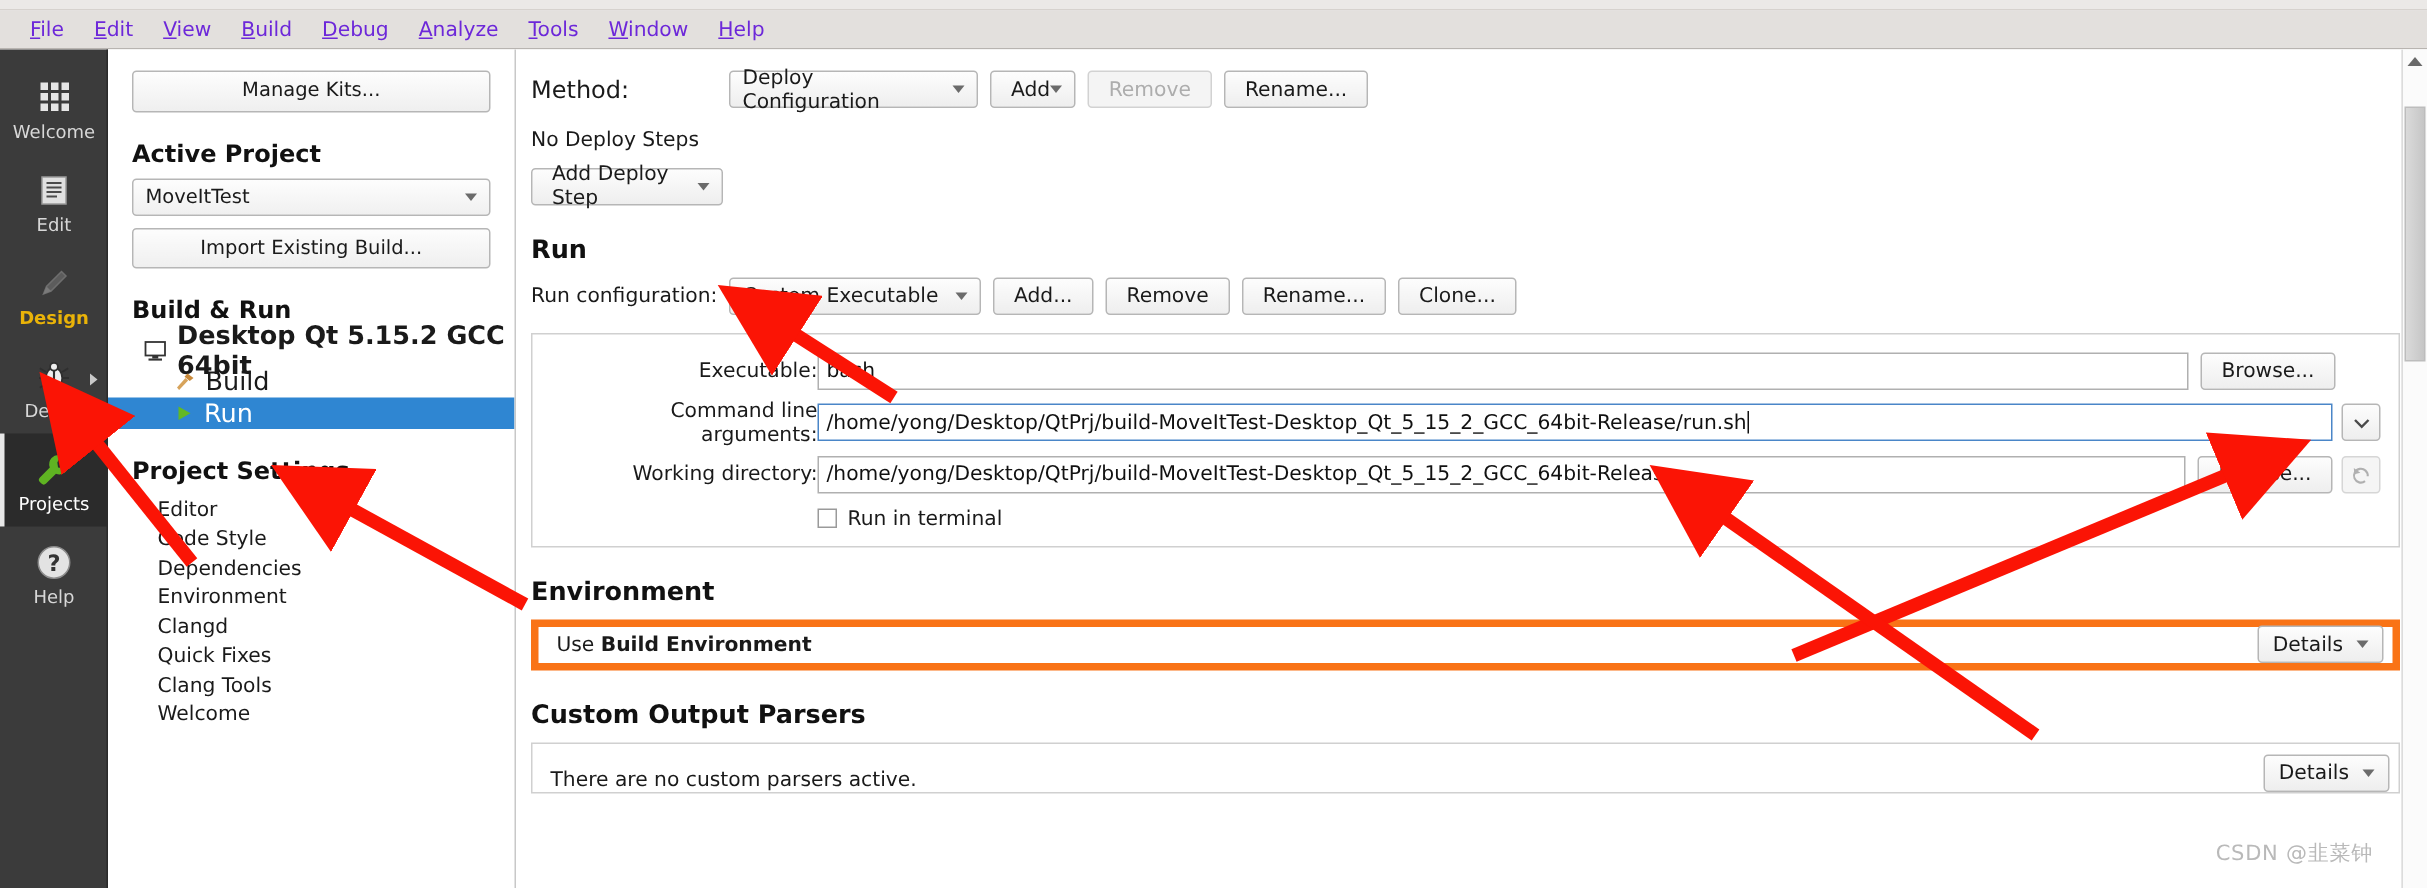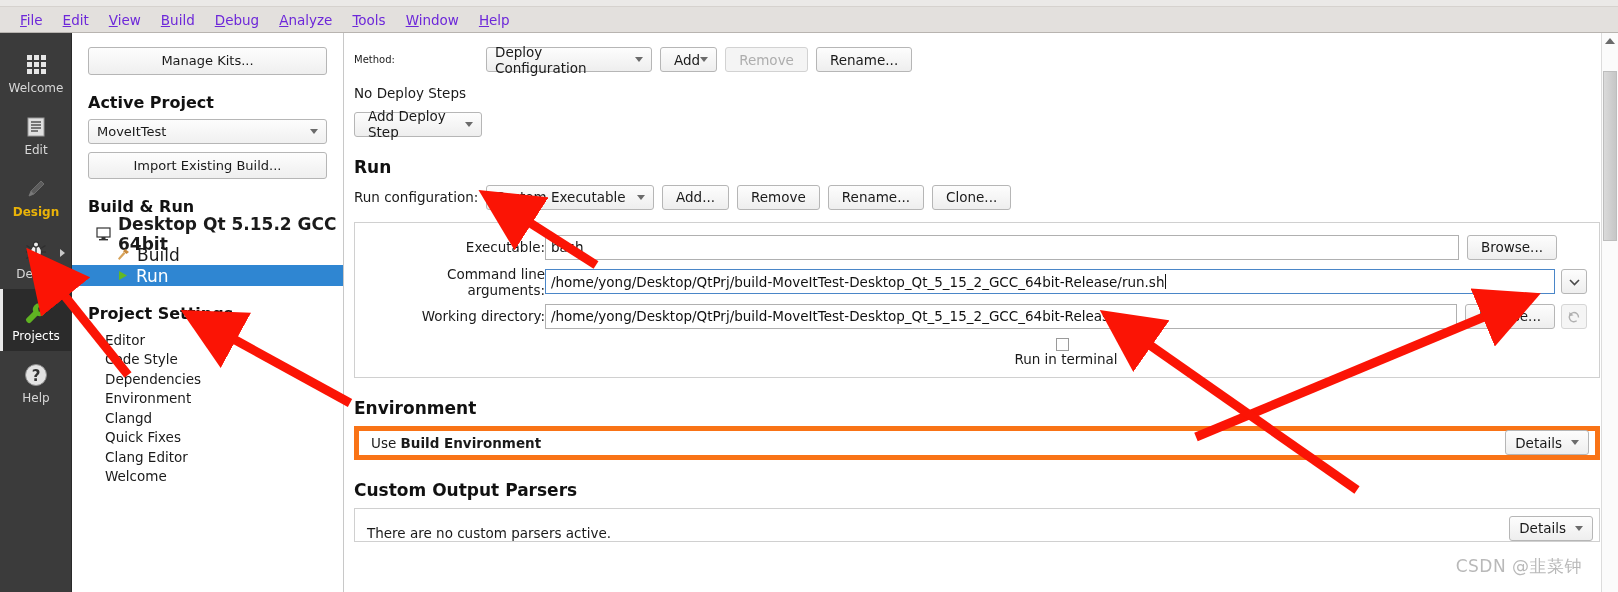--- a/index.html
+++ b/index.html
@@ -151,21 +151,21 @@
   
   .mainpane {
     flex: 1 1 auto;
     background: #ffffff;
     position: relative;
     overflow: hidden;
     padding: 14px 0 0 0;
   }
   .mp-inner { padding: 0 18px 0 10px; }
   .row { display: flex; align-items: center; }
-  .lbl-col { width: 132px; font-size: 10px; }
+  .lbl-col { width: 132px; font-size: 16px; }
   .sp8 { width: 8px; } .sp6 { width: 6px; }
 
   .combo-box {
     border: 1px solid #b6b6b6; border-radius: 3px;
     background: linear-gradient(#fdfdfd, #eeeeee);
     height: 25px; box-sizing: border-box;
     display: flex; align-items: center; justify-content: space-between;
     padding: 0 8px; font-size: 13.5px; cursor: default;
   }
   .btn2 {
@@ -205,21 +205,21 @@
     background: #111; margin-left: 1px;
   }
   .iconbtn {
     width: 26px; height: 25px; box-sizing: border-box;
     border: 1px solid #b6b6b6; border-radius: 3px;
     background: linear-gradient(#fdfdfd, #eeeeee);
     display: inline-flex; align-items: center; justify-content: center;
     cursor: default; color: #4a4a4a; font-size: 12px;
   }
   .iconbtn.dim { color: #b0b0b0; background: #f5f5f5; border-color: #d6d6d6; }
-  .checkrow { display: flex; align-items: center; margin-top: 9px; flex-direction: column; }
+  .checkrow { display: flex; align-items: center; margin-top: 9px; }
   .cbox {
     width: 13px; height: 13px; box-sizing: border-box;
     border: 1px solid #9a9a9a; background: #fff;
     margin-right: 7px;
   }
   .envbox {
     border: 5px solid #f97316; background: #ffffff;
     height: 34px; box-sizing: border-box;
     display: flex; align-items: center; justify-content: space-between;
     padding: 0 6px 0 12px; font-size: 13.5px;
@@ -268,21 +268,21 @@
     background: #d8d8d8;
   }
 
   
   .anno { position: absolute; left: 0; top: 0; width: 1618px; height: 592px;
           pointer-events: none; }
 
   
   .watermark {
     position: absolute; right: 36px; bottom: 14px;
-    font-size: 17px; color: #b9b9b9;
+    font-size: 14px; color: #b9b9b9;
     letter-spacing: 0.5px;
   }
 </style>
 </head>
 <body>
 
 <div class="topstrip"></div>
 
 <div class="menubar">
   <div class="mi"><u>F</u>ile</div>
@@ -435,21 +435,21 @@
       <div class="h2">Project Settings</div>
     </div>
 
     <div class="settings-list">
       <div class="srow">Editor</div>
       <div class="srow">Code Style</div>
       <div class="srow">Dependencies</div>
       <div class="srow">Environment</div>
       <div class="srow">Clangd</div>
       <div class="srow">Quick Fixes</div>
-      <div class="srow">Clang Editor</div>
+      <div class="srow">Clang Tools</div>
       <div class="srow">Welcome</div>
     </div>
   </div>
 
   <div class="mainpane">
     <div class="mp-inner">
 
       
       <div class="row">
         <div class="lbl-col">Method:</div>

